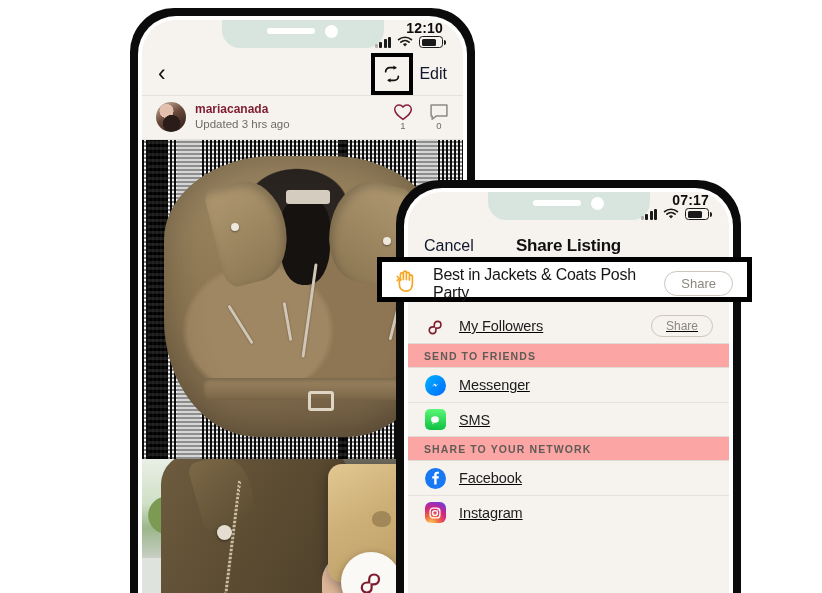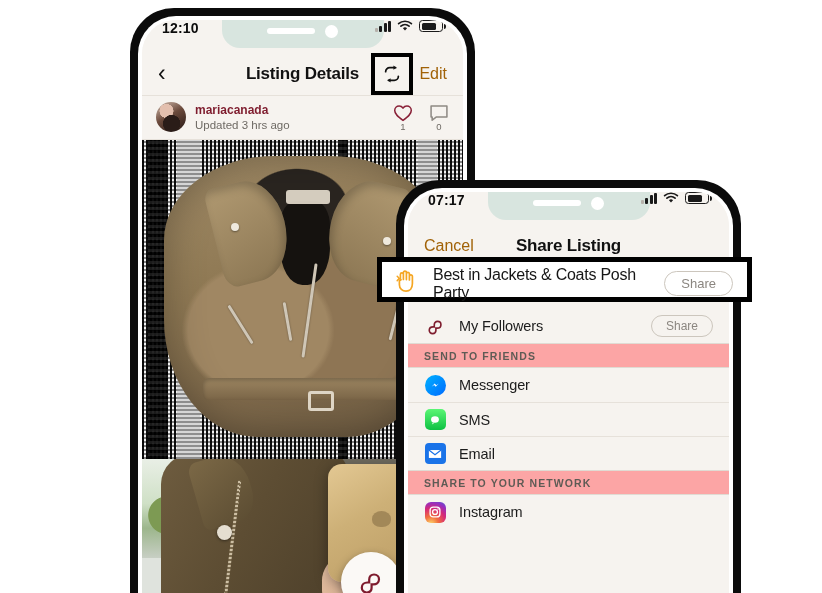--- a/index.html
+++ b/index.html
@@ -56,23 +56,24 @@
     width: 100%; height: 100%;
     background: #f6f3ef;
     border-radius: 34px 34px 0 0;
     overflow: hidden;
   }
 
   
   .statusbar {
     position: relative;
     height: 32px;
-    display: flex; align-items: flex-start;
+    display: flex; align-items: flex-end;
     padding: 0 20px;
     background: #f6f3ef;
+    flex-direction: column;
   }
   .sb-time {
     font-size: 14px; font-weight: bold; color: #0c0c0c;
     letter-spacing: 0.2px; z-index: 3;
   }
   .notch {
     position: absolute; left: 50%; transform: translateX(-50%);
     top: -6px; width: 162px; height: 34px;
     background: #d8e5df;
     border-radius: 0 0 18px 18px;
@@ -107,29 +108,29 @@
     border-bottom: 1px solid #e6e1da;
     position: relative;
   }
   .nav-back { font-size: 23px; color: #111; line-height: 1; font-weight: 300; cursor: pointer; }
   .nav-title {
     position: absolute; left: 0; right: 0; text-align: center;
     font-size: 17px; font-weight: bold; color: #111;
     letter-spacing: -0.2px; pointer-events: none;
   }
   .nav-right { margin-left: auto; display: flex; align-items: center; gap: 6px; z-index: 4; }
-  .nav-edit { font-size: 16px; color: #a16207; cursor: pointer; }
+  .nav-edit { font-size: 16px; color: #0f172a; cursor: pointer; }
   .repost-box {
     width: 42px; height: 42px; border: 4px solid #000; background: #f6f3ef;
     display: flex; align-items: center; justify-content: center;
   }
 
   
   .userrow {
-    display: flex; align-items: flex-end; gap: 9px;
+    display: flex; align-items: center; gap: 9px;
     padding: 6px 14px 7px 14px; background: #f6f3ef;
     border-bottom: 1px solid #e6e1da;
   }
   .avatar {
     width: 30px; height: 30px; border-radius: 50%;
     background:
       radial-gradient(circle at 52% 72%, #2a1c18 0 32%, rgba(42,28,24,0) 33%),
       radial-gradient(circle at 35% 30%, #e3bfae 0 24%, rgba(227,191,174,0) 25%),
       linear-gradient(150deg, #d9c3b5 0%, #6b4a3c 45%, #241713 100%);
     flex: 0 0 auto; overflow: hidden;
@@ -245,20 +246,21 @@
   }
   .hair { position:absolute; right:0; top:0; width:16%; height:100%;
     background: linear-gradient(180deg,#3a2a20,#5a4334); }
 
   
   .sharelist { background: #f6f3ef; }
   .srow {
     display: flex; align-items: center; gap: 13px;
     padding: 0 16px; height: 34px; background: #f6f3ef;
     cursor: pointer;
+    text-decoration: underline;
   }
   .srow + .srow { border-top: 1px solid #e6e1da; }
   .srow .ico { width: 22px; height: 22px; flex: 0 0 22px; display:flex; align-items:center; justify-content:center; }
   .srow .lbl { font-size: 14.5px; color: #1c1c1c; letter-spacing: -0.1px; }
   .share-btn {
     margin-left: auto; border: 1px solid #ccc6bd; border-radius: 14px;
     padding: 3px 14px; font-size: 12px; color: #8b8680; background: transparent;
     font-family: "Liberation Sans", sans-serif; cursor: pointer;
   }
   .sect-hdr {
@@ -315,21 +317,20 @@
             <path d="M1.6 3.7a9.6 9.6 0 0 1 12.8 0" stroke="#1a1a1a" stroke-width="1.7" fill="none" stroke-linecap="round"></path>
           </svg>
           <div class="battery">
                 <span></span>
               </div>
         </div>
       </div>
 
       <div class="navbar">
         <div class="nav-back">‹</div>
-        <div class="nav-title">Listing Details</div>
         <div class="nav-right">
           <div class="repost-box">
             <svg width="22" height="20" viewBox="0 0 24 22">
               <path d="M5 8.5a4.5 4.5 0 0 1 4.5-4.5H16" stroke="#111" stroke-width="1.9" fill="none" stroke-linecap="round"></path>
               <path d="M13.6 1.6 16.8 4 13.6 6.4z" fill="#111"></path>
               <path d="M19 13.5a4.5 4.5 0 0 1-4.5 4.5H8" stroke="#111" stroke-width="1.9" fill="none" stroke-linecap="round"></path>
               <path d="M10.4 20.4 7.2 18l3.2-2.4z" fill="#111"></path>
             </svg>
           </div>
           <div class="nav-edit">Edit</div>
@@ -472,35 +473,34 @@
             <div class="chip chip-sms">
               <svg width="12" height="12" viewBox="0 0 16 16">
                     <ellipse cx="8" cy="7.4" rx="5.2" ry="4.4" fill="#fff"></ellipse>
                     <path d="M5 11.2 4 14l3.3-2.2z" fill="#fff"></path>
                   </svg>
             </div>
           </div>
           <div class="lbl">SMS</div>
         </div>
 
+
+
+        <div class="sect-hdr">SHARE TO YOUR NETWORK</div>
+
         <div class="srow">
           <div class="ico">
-            <div class="chip chip-email">
-              <svg width="14" height="10" viewBox="0 0 16 11">
-                    <rect x="1" y="1" width="14" height="9" fill="#fff"></rect>
-                    <path d="M1 1 8 6.4 15 1" stroke="#1a73e8" stroke-width="1.4" fill="none"></path>
+            <div class="chip chip-fb">
+              <svg width="12" height="14" viewBox="0 0 12 14">
+                    <path d="M7.6 13.6V7.6h2l.3-2.3h-2.3V3.9c0-.66.2-1.1 1.14-1.1h1.22V.75C9.7.71 8.98.65 8.15.65 6.4.65 5.2 1.72 5.2 3.68v1.62H3.2v2.3h2v6z" fill="#fff"></path>
                   </svg>
             </div>
           </div>
-          <div class="lbl">Email</div>
-        </div>
-
-
-        <div class="sect-hdr">SHARE TO YOUR NETWORK</div>
-
+          <div class="lbl">Facebook</div>
+        </div>
 
         <div class="srow">
           <div class="ico">
             <div class="chip chip-ig">
               <svg width="14" height="14" viewBox="0 0 16 16">
                 <rect x="2.4" y="2.4" width="11.2" height="11.2" rx="3.4" fill="none" stroke="#fff" stroke-width="1.5"></rect>
                 <circle cx="8" cy="8" r="2.8" fill="none" stroke="#fff" stroke-width="1.5"></circle>
                 <circle cx="11.5" cy="4.6" r="0.9" fill="#fff"></circle>
               </svg>
             </div>

